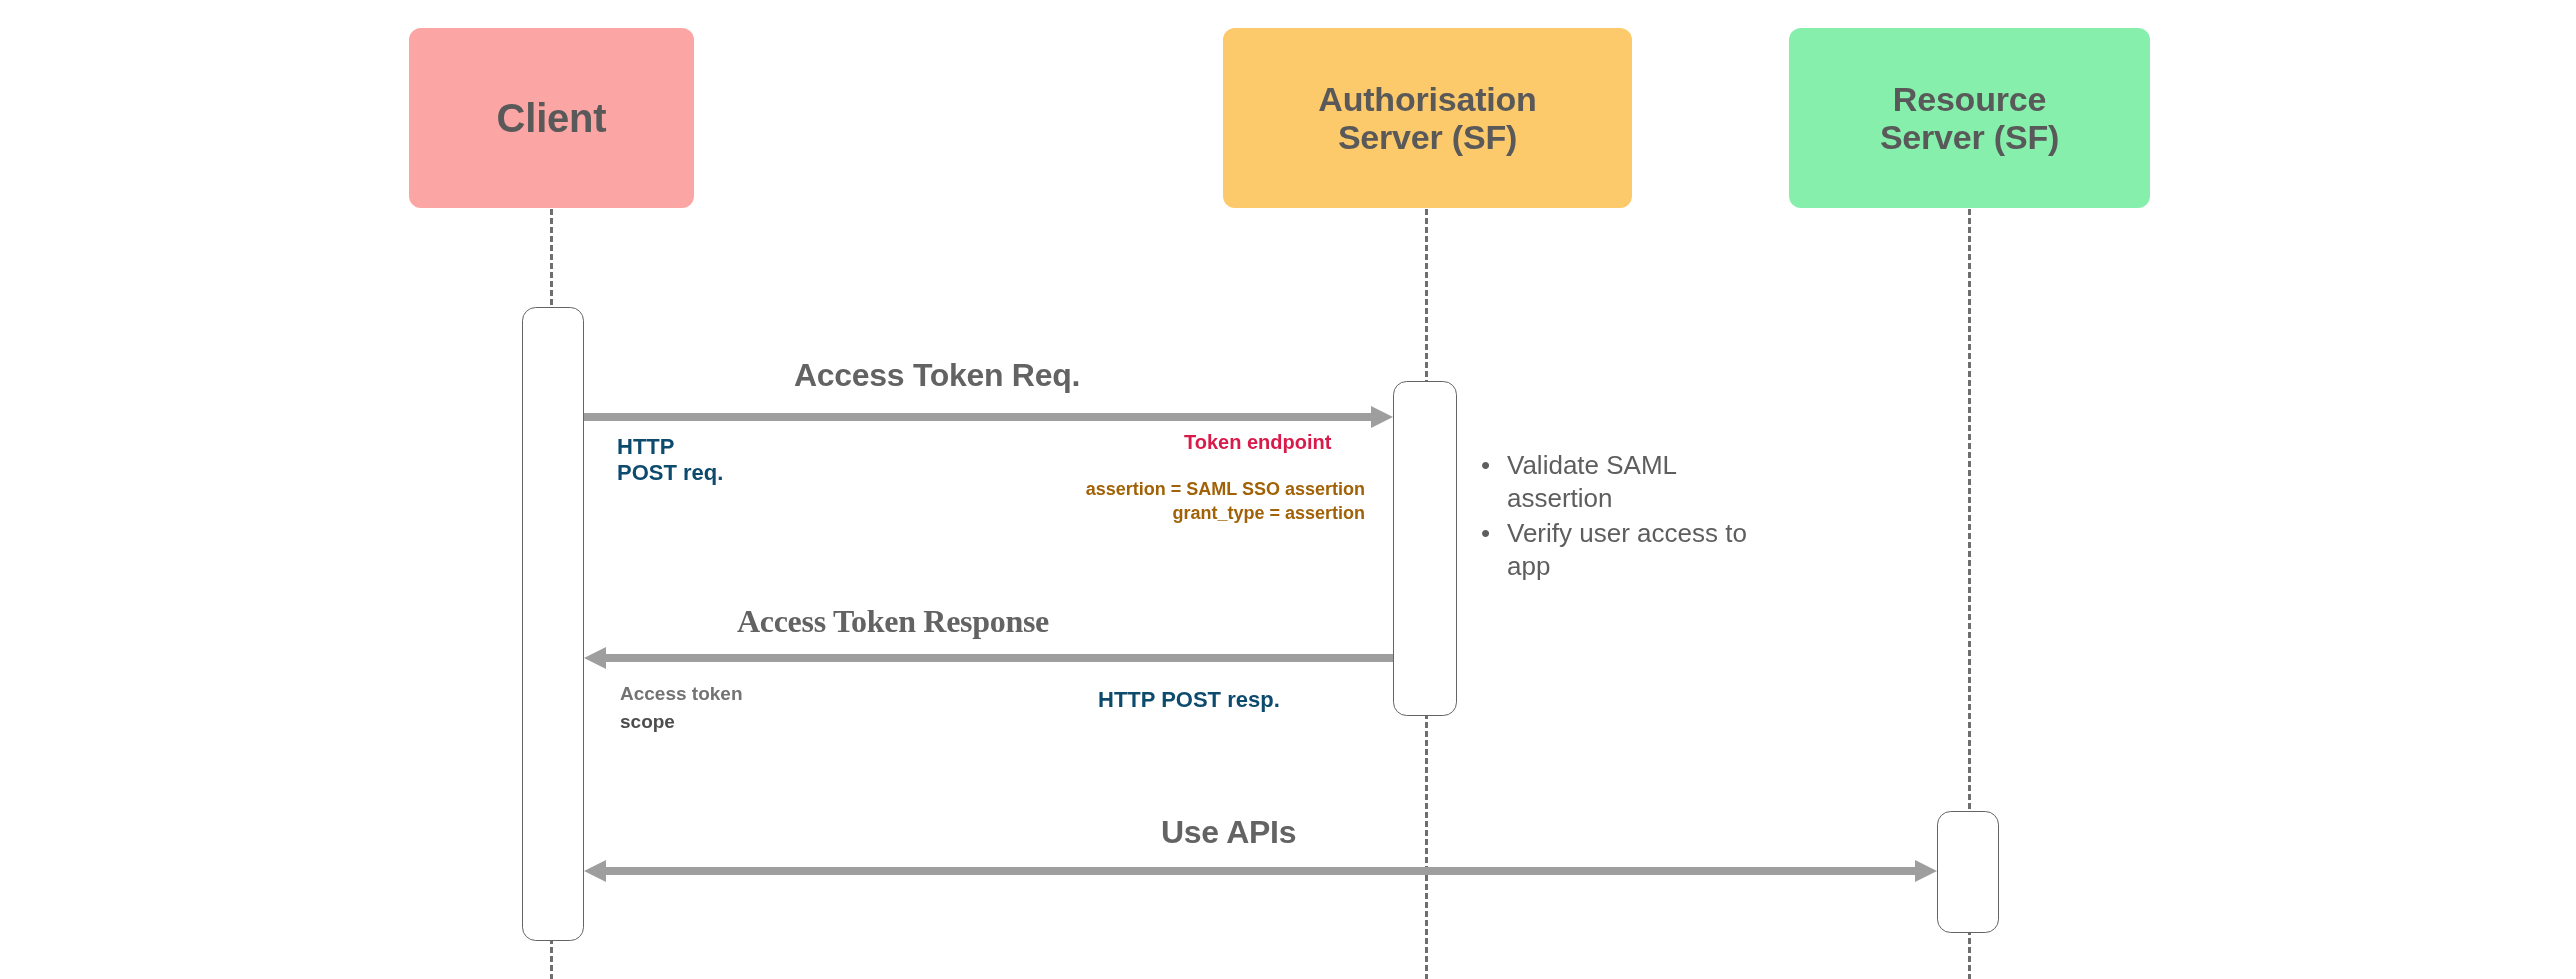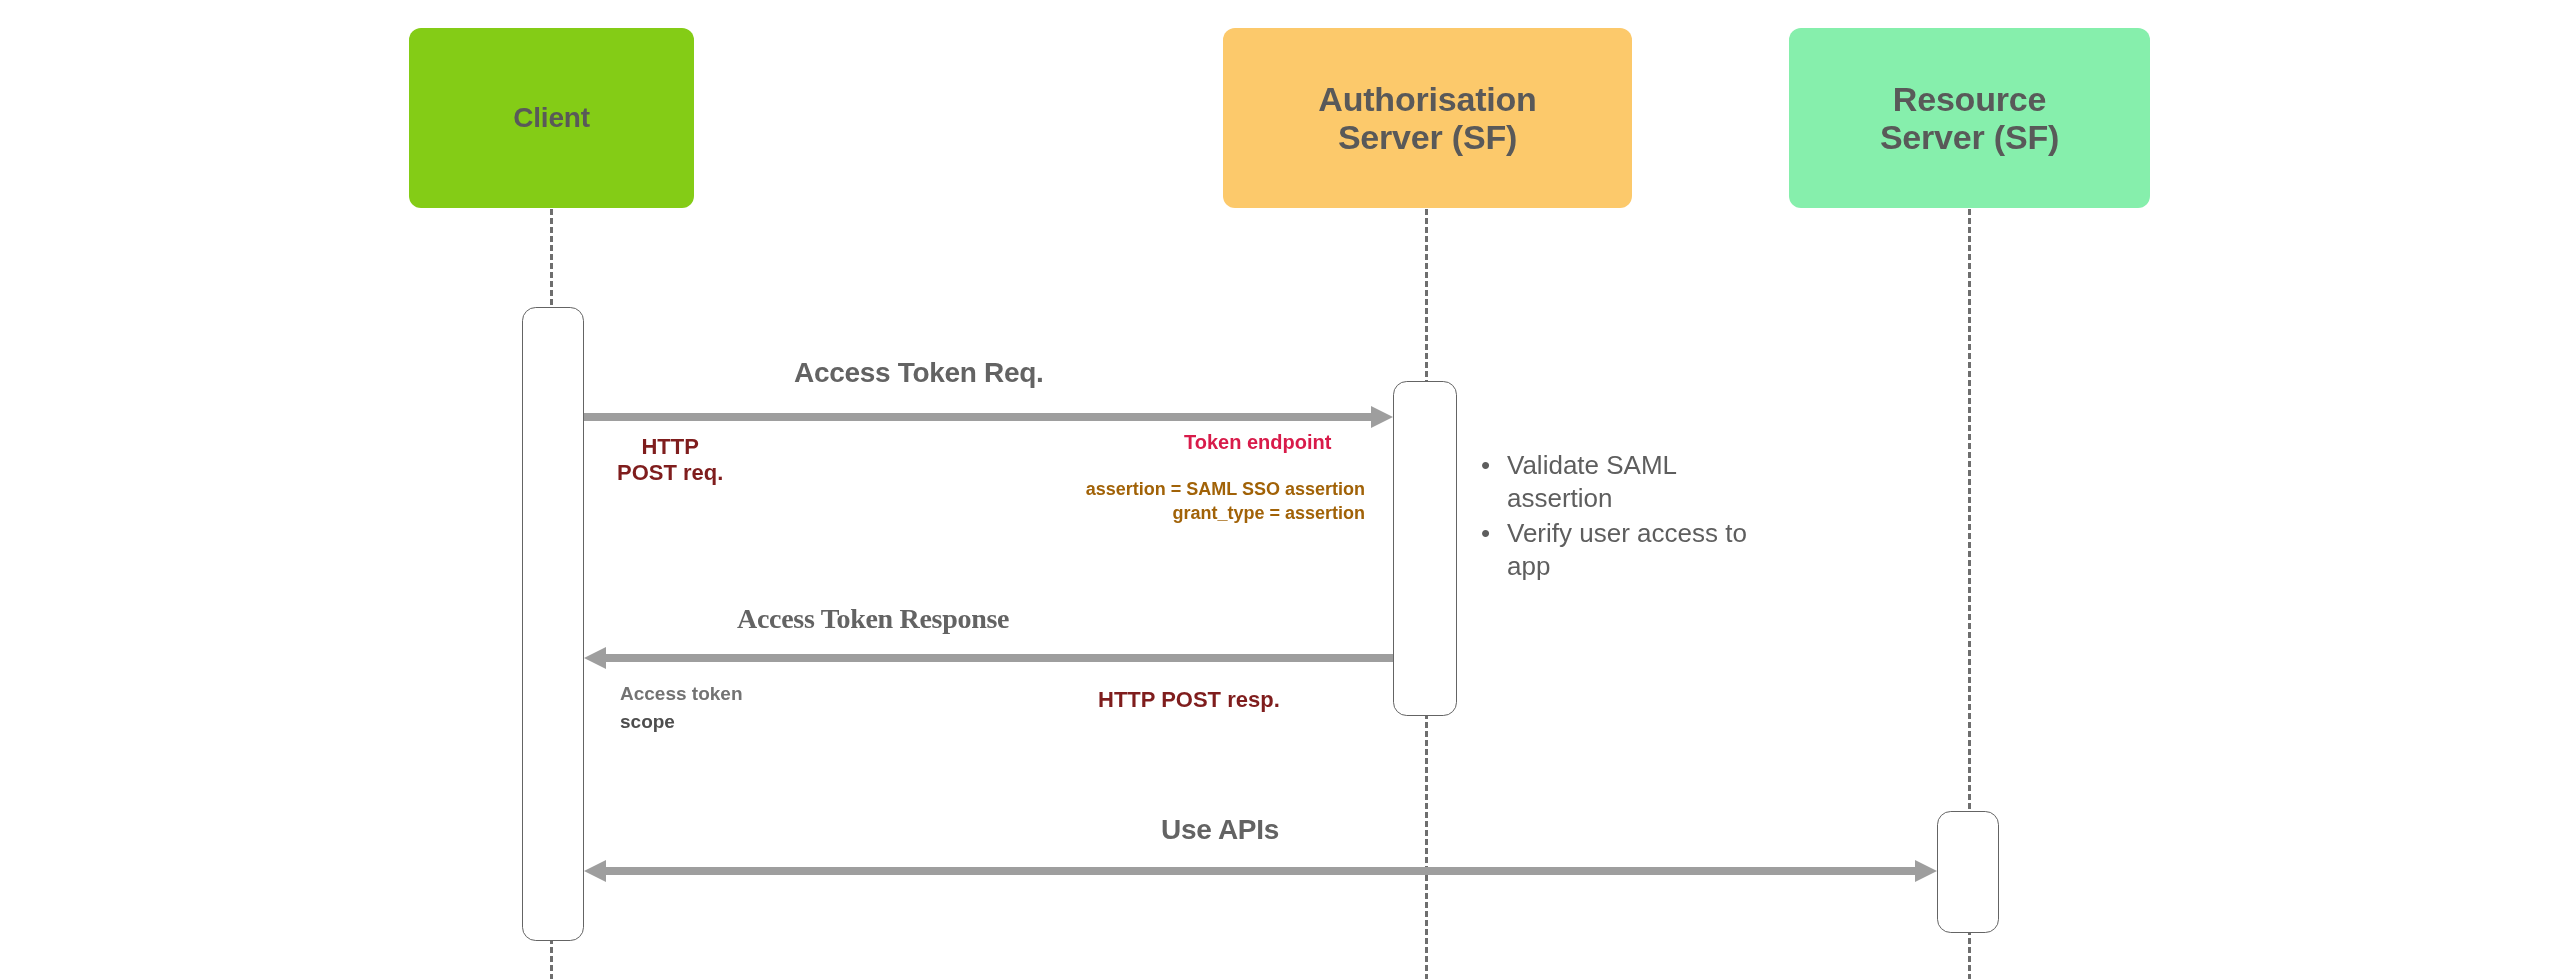--- a/index.html
+++ b/index.html
@@ -24,21 +24,21 @@
     display: flex;
     align-items: center;
     justify-content: center;
     text-align: center;
     border-radius: 12px;
     color: #595959;
     font-weight: bold;
     line-height: 1.12;
     letter-spacing: -0.2px;
   }
-  .p-client   { left: 409px;  top: 28px; width: 285px; height: 180px; background: #84cc16; font-size: 28px; }
+  .p-client   { left: 409px;  top: 28px; width: 285px; height: 180px; background: #fca5a5; font-size: 40px; }
   .p-auth     { left: 1223px; top: 28px; width: 409px; height: 180px; background: #fcc96b; font-size: 34px; }
   .p-resource { left: 1789px; top: 28px; width: 361px; height: 180px; background: #86efac; font-size: 34px; }
 
   
   .lifeline {
     position: absolute;
     width: 0;
     border-left: 3.4px dashed #6e6e6e;
   }
   .ll-client   { left: 550px;  top: 209px; height: 771px; }
@@ -90,36 +90,36 @@
   .arw-3 { left: 584px; top: 858px; width: 1353px; }
   .arw-3 .arrow-shaft { left: 20.6px; width: 1312px; }
   .arw-3 .head-left   { left: 0; }
   .arw-3 .head-right  { left: 1331px; }
 
   
   .msg-title {
     position: absolute;
     color: #636363;
     font-weight: bold;
-    font-size: 28px;
+    font-size: 32px;
     white-space: nowrap;
     letter-spacing: -0.3px;
   }
   .t-msg1 { left: 794px;  top: 357px; }
   .t-msg2 { left: 737px;  top: 603px; font-family: Liberation Serif, serif; }
   .t-msg3 { left: 1161px; top: 814px; }
 
   .note {
     position: absolute;
     font-weight: bold;
     font-size: 22px;
     line-height: 1.18;
     white-space: nowrap;
   }
-  .n-pink  { color: #7f1d1d; text-align: center; }
+  .n-pink  { color: #0c4a6e; }
   .n-crimson { color: #d81b4a; font-size: 20px; }
   .n-blue  { color: #737373; font-size: 19px; }
   .n-gray  { color: #4d4d4d; font-size: 19px; }
   .n-params {
     color: #a16207;
     font-size: 18px;
     text-align: right;
     line-height: 1.32;
   }
 

